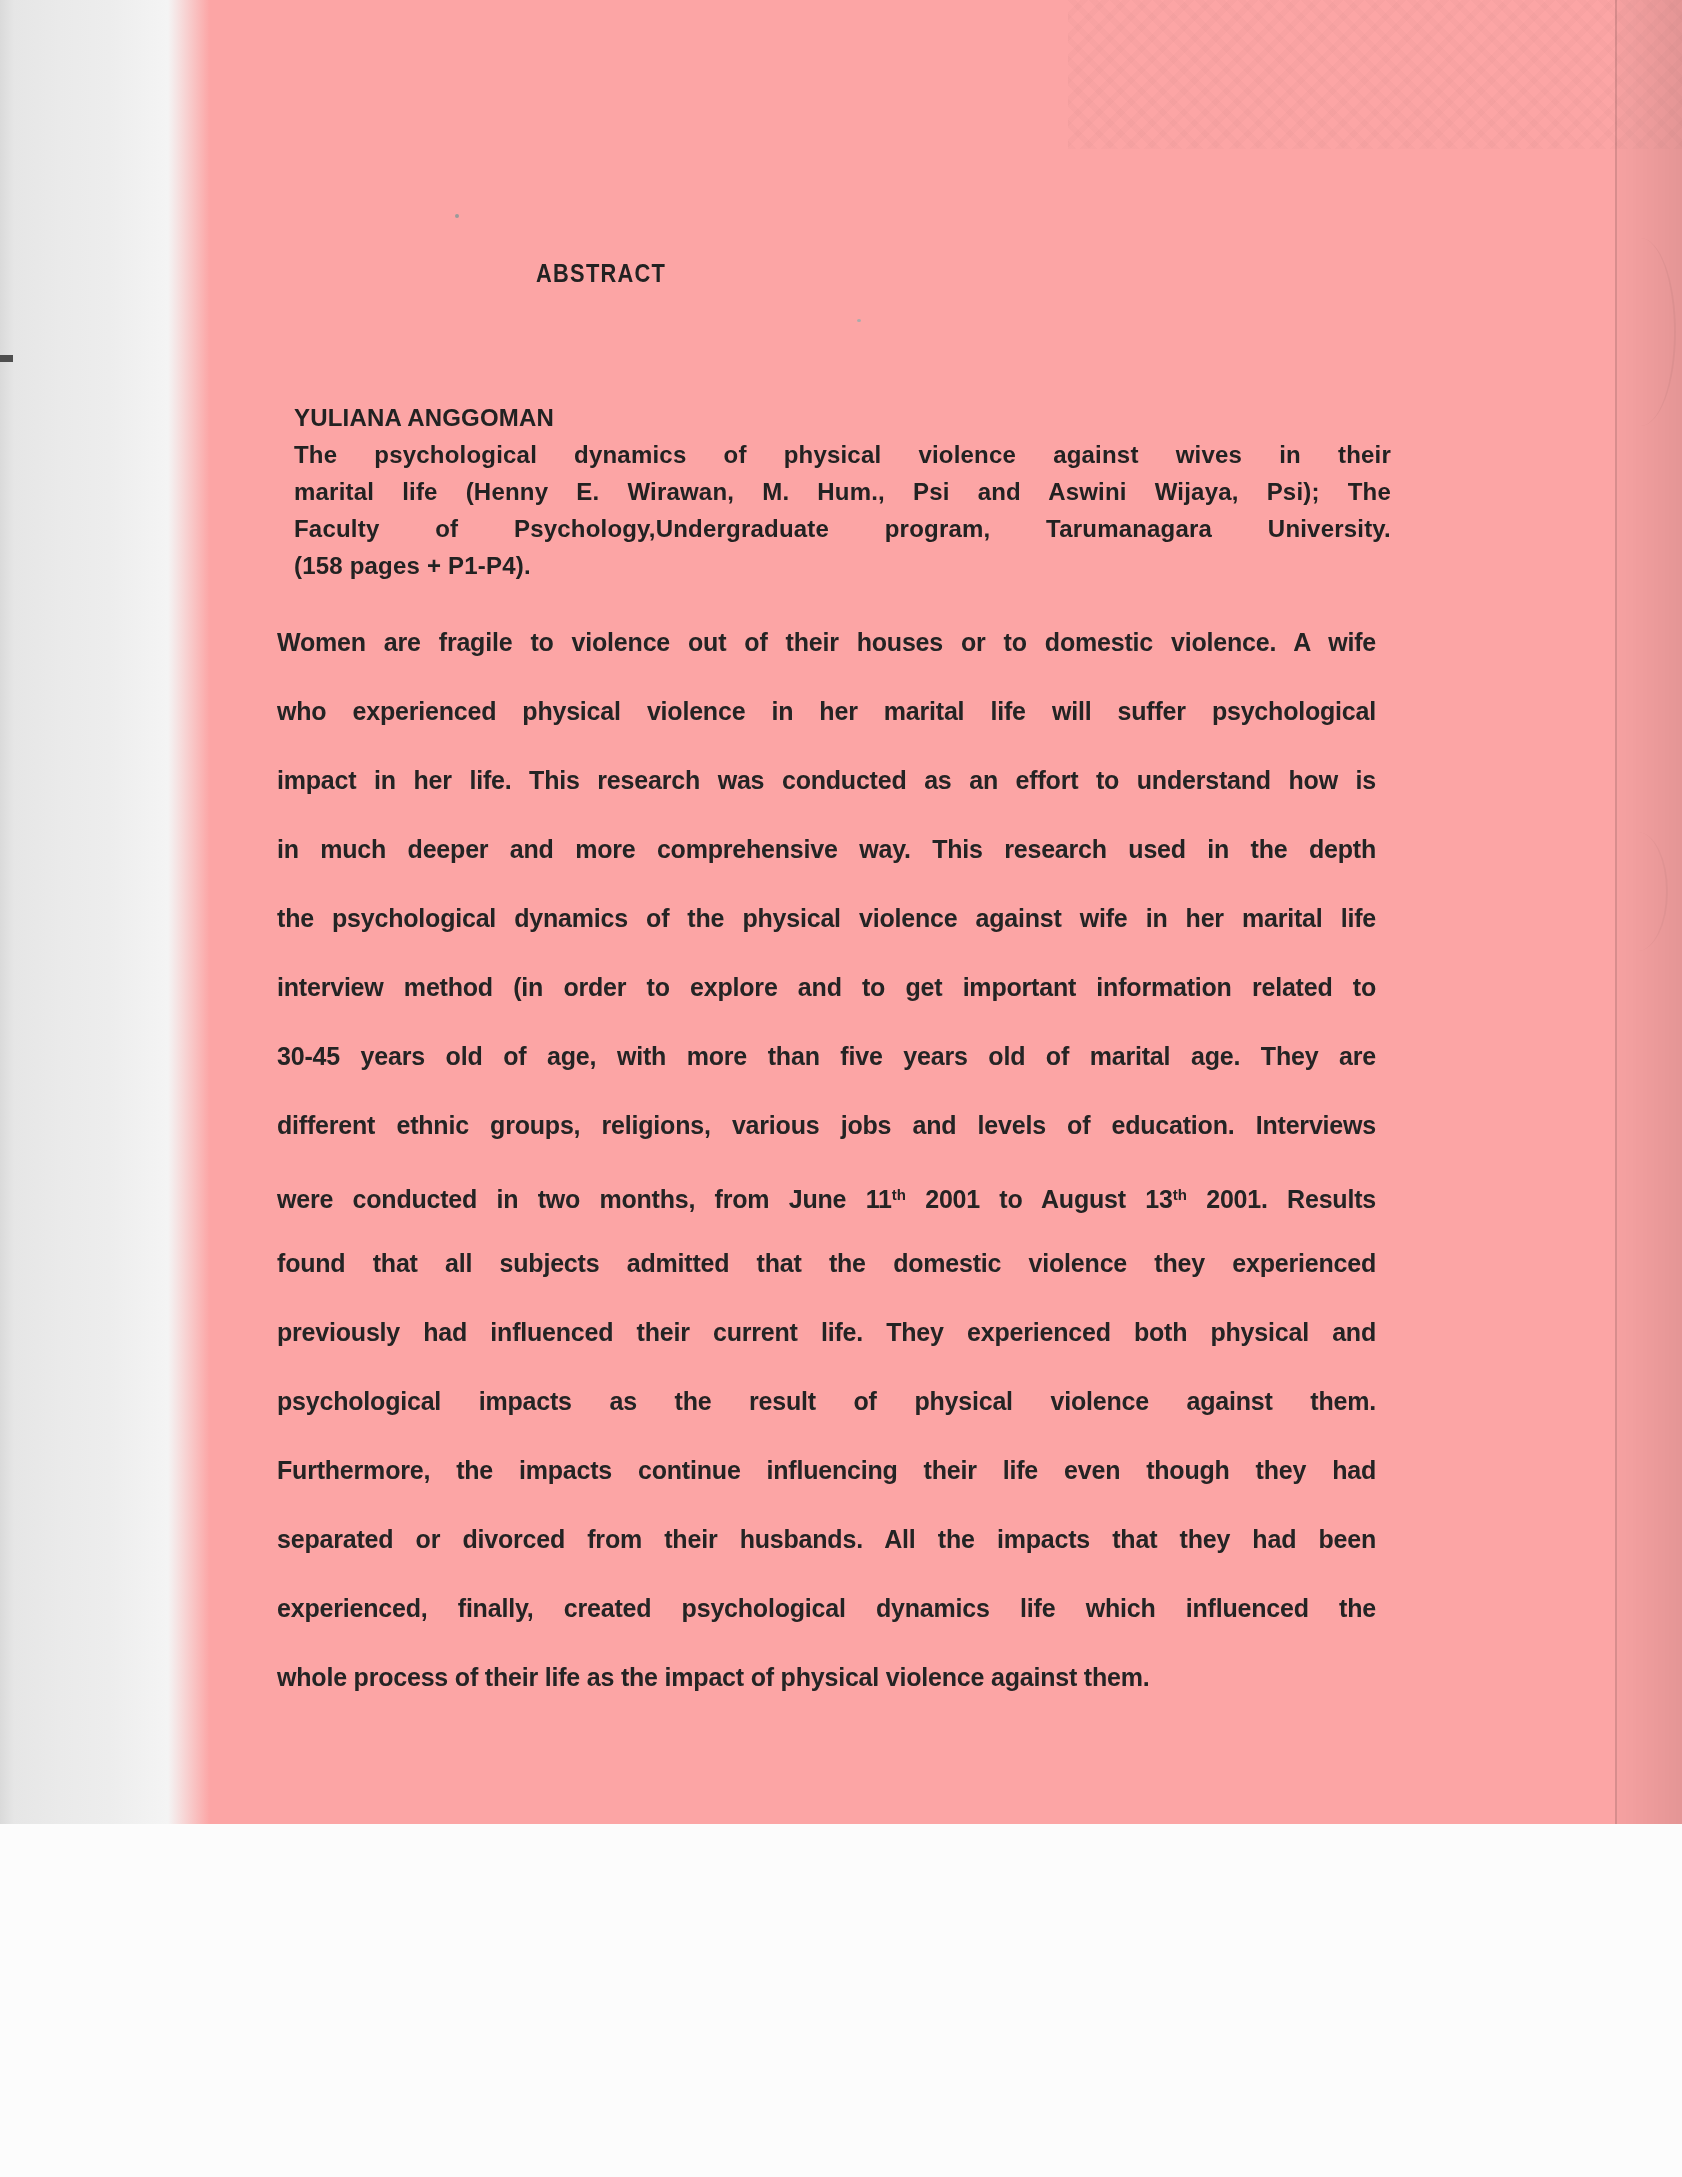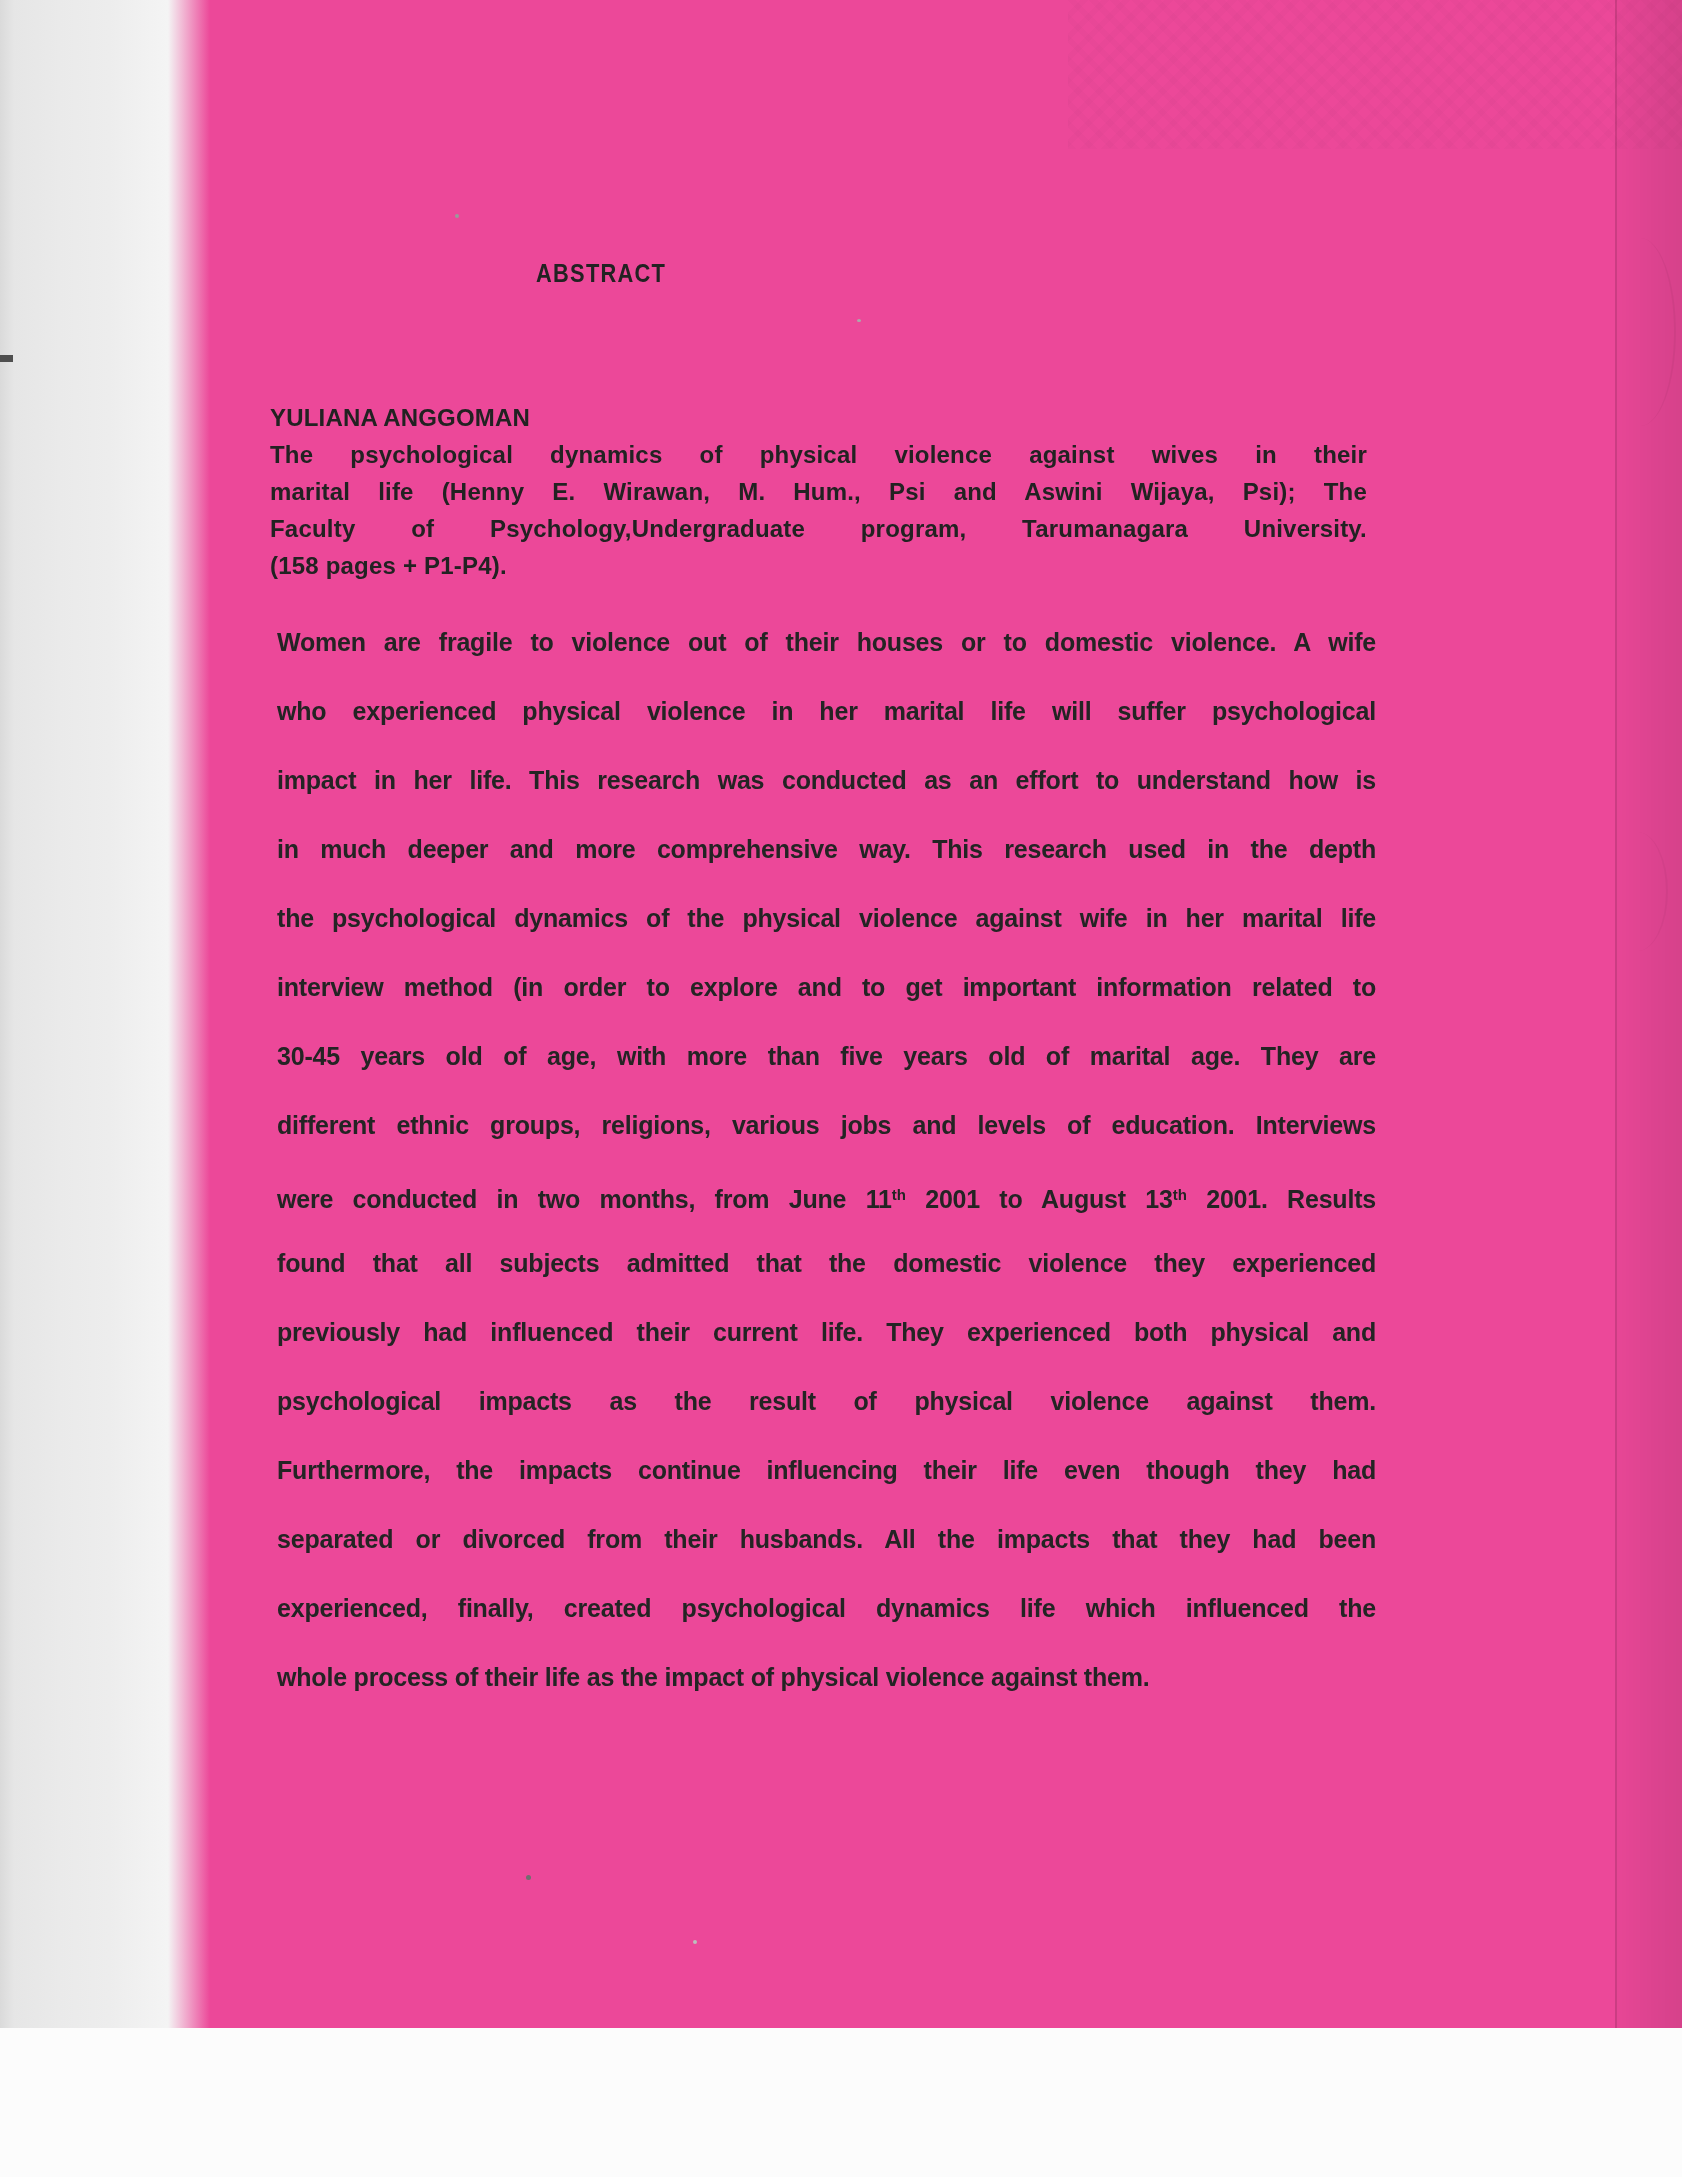--- a/index.html
+++ b/index.html
@@ -1,18 +1,18 @@
 <!DOCTYPE html>
 <html><head>
 <meta charset="utf-8">
 <style>
   html,body { margin:0; padding:0; }
   body { width:1682px; height:2177px; background:#fcfcfc; font-family:"Liberation Sans", sans-serif; }
 
-  .page { position:relative; width:1682px; height:2028px; background:#ec4899; overflow:hidden; }
+  .page { position:relative; width:1682px; height:1824px; background:#fca5a5; overflow:hidden; }
 
   
   .scan-left {
     position:absolute; left:0; top:0; width:210px; height:100%;
     background:linear-gradient(90deg,#dadada 0px,#e6e6e6 14px,#eaeaea 59px,#ededed 109px,#f4f4f4 168px,rgba(252,252,252,0) 210px);
   }
   .scan-right {
     position:absolute; right:0; top:0; width:65px; height:100%;
     border-left:2px solid rgba(0,0,0,0.05);
     background:linear-gradient(90deg, rgba(0,0,0,0.025) 0px, rgba(0,0,0,0.055) 28px, rgba(0,0,0,0.095) 65px);
@@ -40,21 +40,21 @@
   .speck-c{ left:693px; top:1940px; width:4px;  height:4px; background:#bdbdbd; border-radius:50%; }
 
   
   .title {
     position:absolute; left:536px; top:258px; margin:0;
     font-size:26px; font-weight:bold; color:#222; letter-spacing:1.5px;
     transform:scaleX(0.84); transform-origin:left center;
   }
 
   
-  .header-block { position:absolute; left:270px; top:399px; width:1097px; color:#222; }
+  .header-block { position:absolute; left:294px; top:399px; width:1097px; color:#222; }
   .h-line { font-size:24px; font-weight:bold; line-height:37px; letter-spacing:0.2px; }
   .h-just { text-align:justify; text-align-last:justify; }
 
   
   .body-block { position:absolute; left:277px; top:608px; width:1099px; color:#242424;font-weight:bold; }
   .b-line {
     height:69px; line-height:69px; font-size:25px; letter-spacing:-0.2px;
     text-align:justify; text-align-last:justify; white-space:normal;
   }
   .b-line.last { text-align:center; text-align-last:left; }

